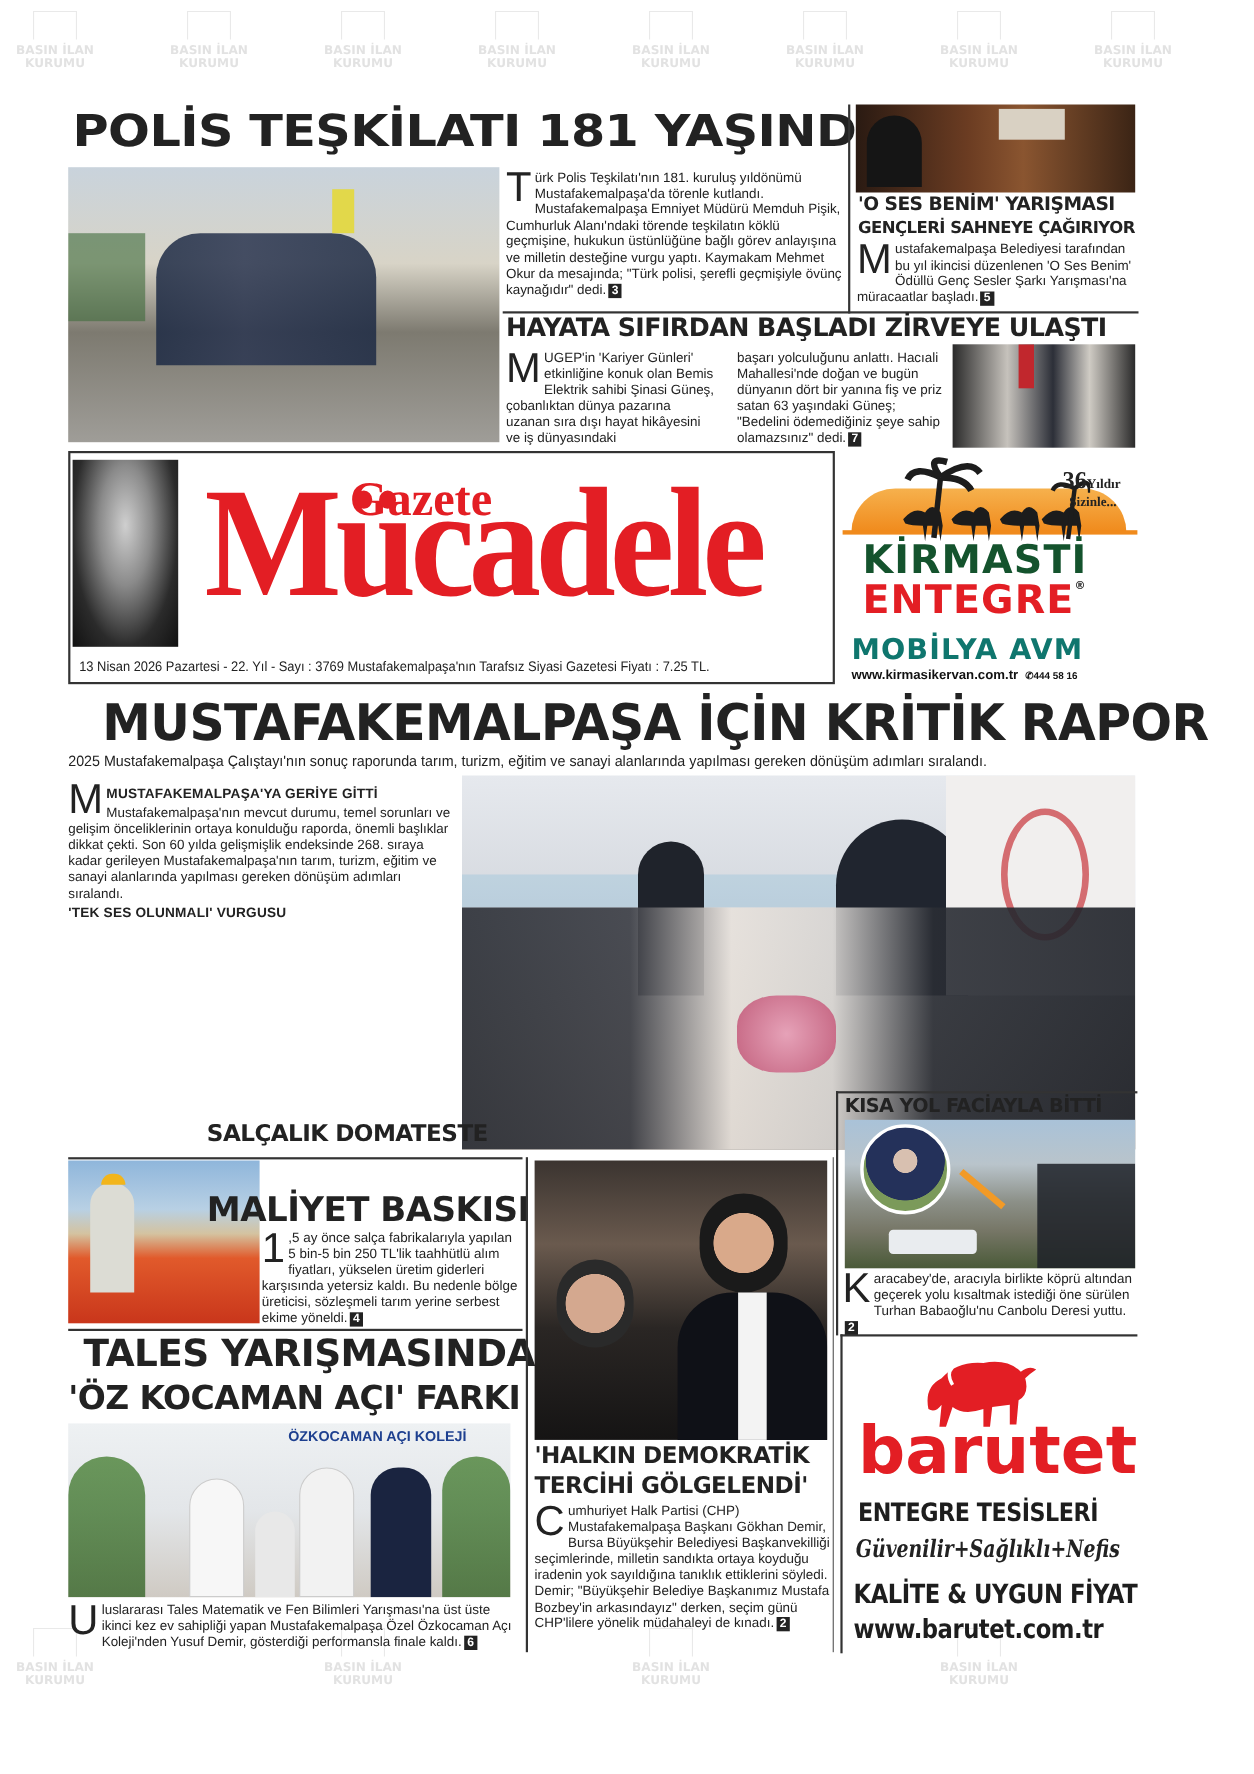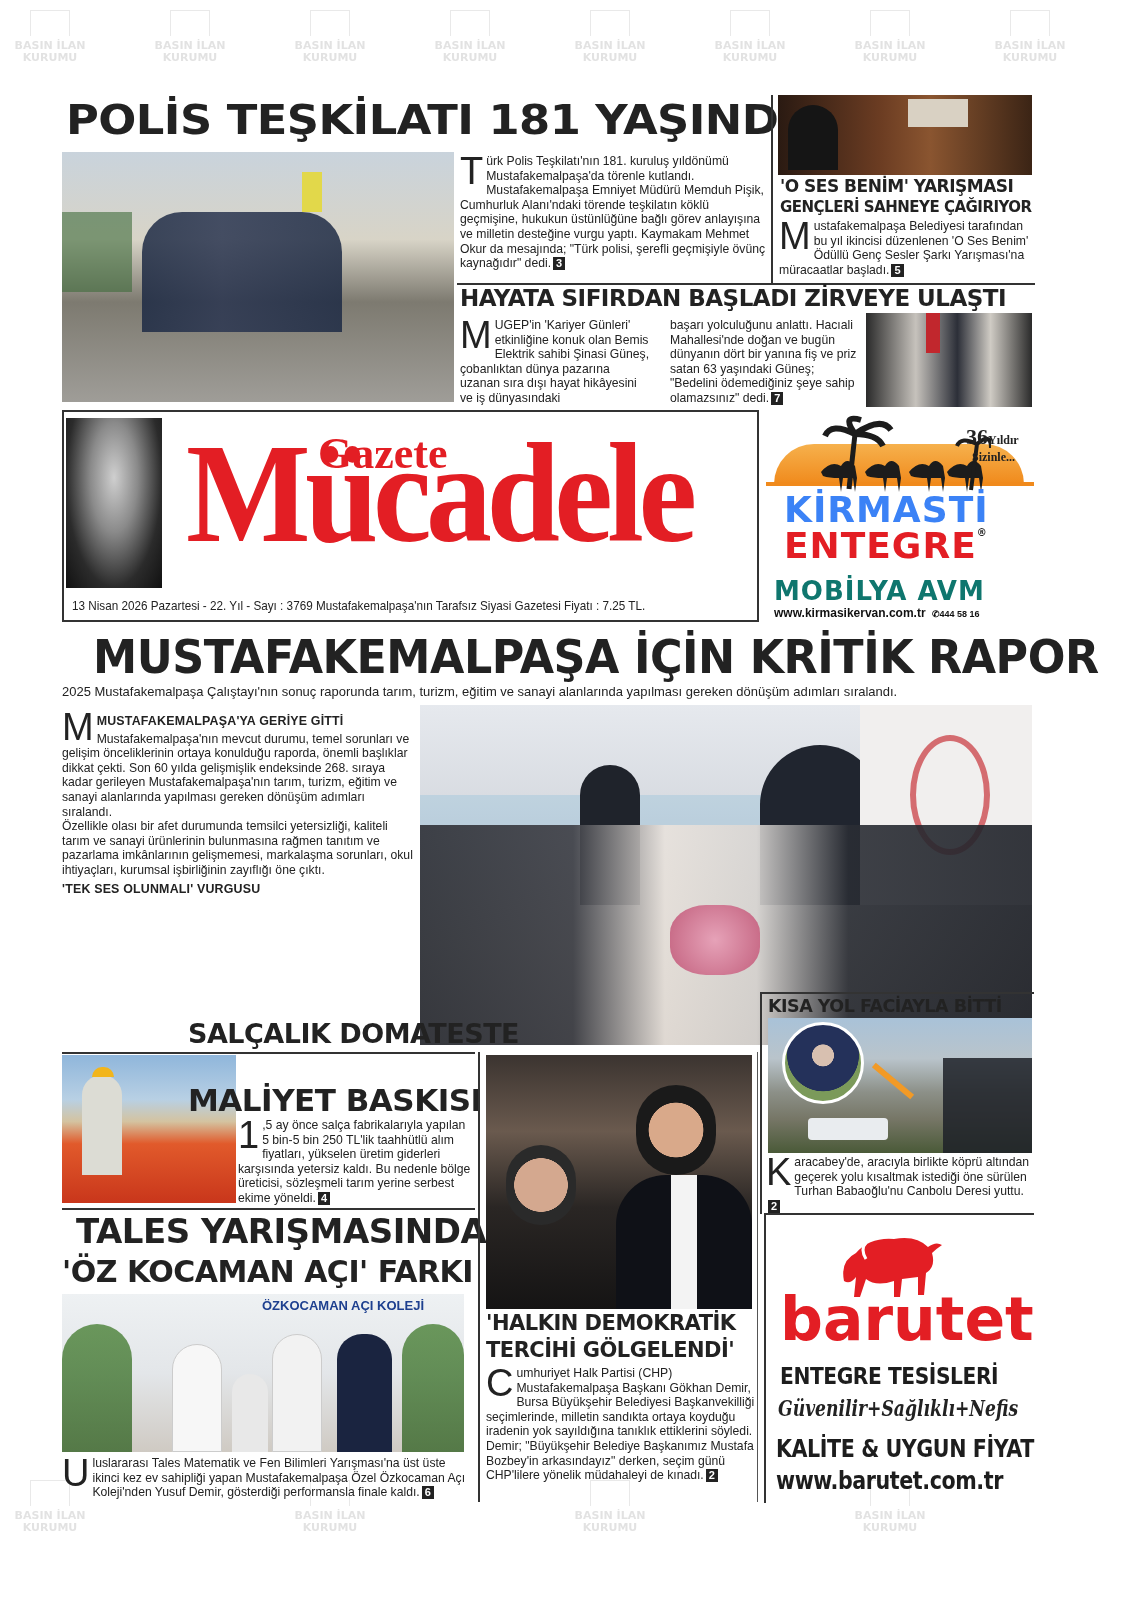--- a/index.html
+++ b/index.html
@@ -137,36 +137,35 @@
     <path d="M34 20 Q10 8 4 22 M34 20 Q20 0 40 6 M34 20 Q60 2 70 16 M34 20 Q56 20 62 32" stroke="#1c1c1c" stroke-width="6" fill="none"></path>
     <g fill="#1c1c1c">
       <path d="M0 58 Q10 46 20 52 Q26 42 34 52 L36 64 L34 78 L32 64 L22 64 L20 78 L18 64 Q8 64 2 62 Z"></path>
       <path d="M44 58 Q54 46 64 52 Q70 42 78 52 L80 64 L78 78 L76 64 L66 64 L64 78 L62 64 Q52 64 46 62 Z"></path>
       <path d="M88 58 Q98 46 108 52 Q114 42 122 52 L124 64 L122 78 L120 64 L110 64 L108 78 L106 64 Q96 64 90 62 Z"></path>
       <path d="M126 58 Q136 46 146 52 Q152 42 160 52 L162 64 L160 78 L158 64 L148 64 L146 78 L144 64 Q134 64 128 62 Z"></path>
     </g>
     <path d="M150 76 L156 30 M156 30 Q140 22 136 32 M156 30 Q170 18 170 34" stroke="#1c1c1c" stroke-width="4" fill="none"></path>
   </svg>
   <div style="position:absolute;left:200px;top:16px;font-family:'Liberation Serif',serif;font-weight:700;color:#222;line-height:1;"><span style="font-size:22px">36</span><span style="font-size:12px">Yıldır</span><br><span style="font-size:12px;margin-left:6px">Sizinle...</span></div>
-  <div class="hl" style="position:absolute;left:18px;top:82px;color:#3b82f6;font-size:36px;letter-spacing:1px;"><span>KİRMASTİ</span></div>
+  <div class="hl" style="position:absolute;left:18px;top:82px;color:#14532d;font-size:36px;letter-spacing:1px;"><span>KİRMASTİ</span></div>
   <div class="hl" style="position:absolute;left:18px;top:118px;color:#e31e24;font-size:36px;letter-spacing:1px;"><span>ENTEGRE</span><span style="font-size:10px;color:#222;vertical-align:top">®</span></div>
   <div class="hl" style="position:absolute;left:8px;top:168px;color:#0f766e;font-size:26px;letter-spacing:1px;"><span>MOBİLYA AVM</span></div>
   <div style="position:absolute;left:8px;top:196px;font-weight:700;font-size:12px;color:#111;white-space:nowrap;"><span>www.kirmasikervan.com.tr</span> <span style="font-size:9px;margin-left:3px">✆</span><span style="font-size:9px">444 58 16</span></div>
 </div>
 
 <div class="abs hl" style="left:62px;top:634px;font-size:46px;margin-left:31px;">
   <span class="cond" style="transform:scaleX(.965);font-family:'DejaVu Sans',sans-serif;font-weight:900">MUSTAFAKEMALPAŞA İÇİN KRİTİK RAPOR</span>
 </div>
 <div class="abs" style="left:62px;top:684px;font-size:13.6px;color:#222;white-space:nowrap;transform:scaleX(.955);transform-origin:left top;"><span>2025 Mustafakemalpaşa Çalıştayı'nın sonuç raporunda tarım, turizm, eğitim ve sanayi alanlarında yapılması gereken dönüşüm adımları sıralandı.</span></div>
 
 <div class="abs body-text" style="left:62px;top:710px;width:352px;">
   <span class="drop">M</span>
   <div class="sub">MUSTAFAKEMALPAŞA'YA GERİYE GİTTİ</div>
   <div>Mustafakemalpaşa'nın mevcut durumu, temel sorunları ve gelişim önceliklerinin ortaya konulduğu raporda, önemli başlıklar dikkat çekti. Son 60 yılda gelişmişlik endeksinde 268. sıraya kadar gerileyen Mustafakemalpaşa'nın tarım, turizm, eğitim ve sanayi alanlarında yapılması gereken dönüşüm adımları sıralandı.</div>
-  <div>Özellikle olası bir afet durumunda temsilci yetersizliği, kaliteli tarım ve sanayi ürünlerinin bulunmasına rağmen tanıtım ve pazarlama imkânlarının gelişmemesi, markalaşma sorunları, okul ihtiyaçları, kurumsal işbirliğinin zayıflığı öne çıktı.</div>
   <div class="sub">'TEK SES OLUNMALI' VURGUSU</div>
 </div>
 
 <div class="photo" style="left:420px;top:705px;width:612px;height:340px;background:linear-gradient(180deg,#e6e9ee 0%,#d2d6dc 40%,#b9b4ad 70%,#8b8178 100%);">
   <div style="position:absolute;left:0;top:90px;width:612px;height:30px;background:#6fb4d6;opacity:.25"></div>
   <div style="position:absolute;left:160px;top:60px;width:60px;height:140px;background:#1f232b;border-radius:30px 30px 0 0"></div>
   <div style="position:absolute;left:340px;top:40px;width:120px;height:160px;background:#20252f;border-radius:60px 60px 0 0"></div>
   <div style="position:absolute;left:440px;top:0;width:172px;height:200px;background:#f1efee"></div>
   <div style="position:absolute;left:490px;top:30px;width:80px;height:120px;border:6px solid #c8343a;border-radius:50%;opacity:.7"></div>
   <div style="position:absolute;left:0;top:120px;width:612px;height:220px;background:linear-gradient(90deg,#2c2f36 0%,#3a3c43 25%,#e8e2dc 40%,#d9d6d3 55%,#2a2d34 70%,#1e2128 100%);opacity:.9"></div>
@@ -184,21 +183,21 @@
 <div class="abs body-text" style="left:766px;top:1155px;width:268px;">
   <span class="drop">K</span><span>aracabey'de, aracıyla birlikte köprü altından geçerek yolu kısaltmak istediği öne sürülen Turhan Babaoğlu'nu Canbolu Deresi yuttu.</span><span class="pg">2</span>
 </div>
 
 <div class="rule-h" style="left:62px;top:1052px;width:413px;"></div>
 
 <div class="photo" style="left:62px;top:1055px;width:174px;height:148px;background:linear-gradient(180deg,#8fb6db 0%,#b8d0e4 30%,#d4c3a0 45%,#e15a2b 60%,#c9361b 100%);">
   <div style="position:absolute;left:20px;top:20px;width:40px;height:100px;background:#dcdcd4;border-radius:20px 20px 0 0"></div>
   <div style="position:absolute;left:30px;top:12px;width:22px;height:10px;background:#f2b51b;border-radius:10px 10px 0 0"></div>
 </div>
-<div class="abs hl" style="left:188px;top:1020px;font-size:27px;"><span>SALÇALIK DOMATESTE</span></div>
+<div class="abs hl" style="left:188px;top:1020px;font-size:21px;"><span>SALÇALIK DOMATESTE</span></div>
 <div class="abs hl" style="left:188px;top:1085px;font-size:31px;"><span>MALİYET BASKISI</span></div>
 <div class="abs body-text" style="left:238px;top:1118px;width:236px;">
   <span class="drop">1</span><span>,5 ay önce salça fabrikalarıyla yapılan 5 bin-5 bin 250 TL'lik taahhütlü alım fiyatları, yükselen üretim giderleri karşısında yetersiz kaldı. Bu nedenle bölge üreticisi, sözleşmeli tarım yerine serbest ekime yöneldi.</span><span class="pg">4</span>
 </div>
 
 <div class="rule-h" style="left:62px;top:1208px;width:413px;"></div>
 
 <div class="abs hl" style="left:76px;top:1214px;font-size:34px;"><span>TALES YARIŞMASINDA</span></div>
 <div class="abs hl" style="left:62px;top:1257px;font-size:30px;"><span>'ÖZ KOCAMAN AÇI' FARKI</span></div>
 <div class="photo" style="left:62px;top:1294px;width:402px;height:158px;background:linear-gradient(180deg,#eef1f3 0%,#e3e6e9 50%,#cfcac3 100%);">

